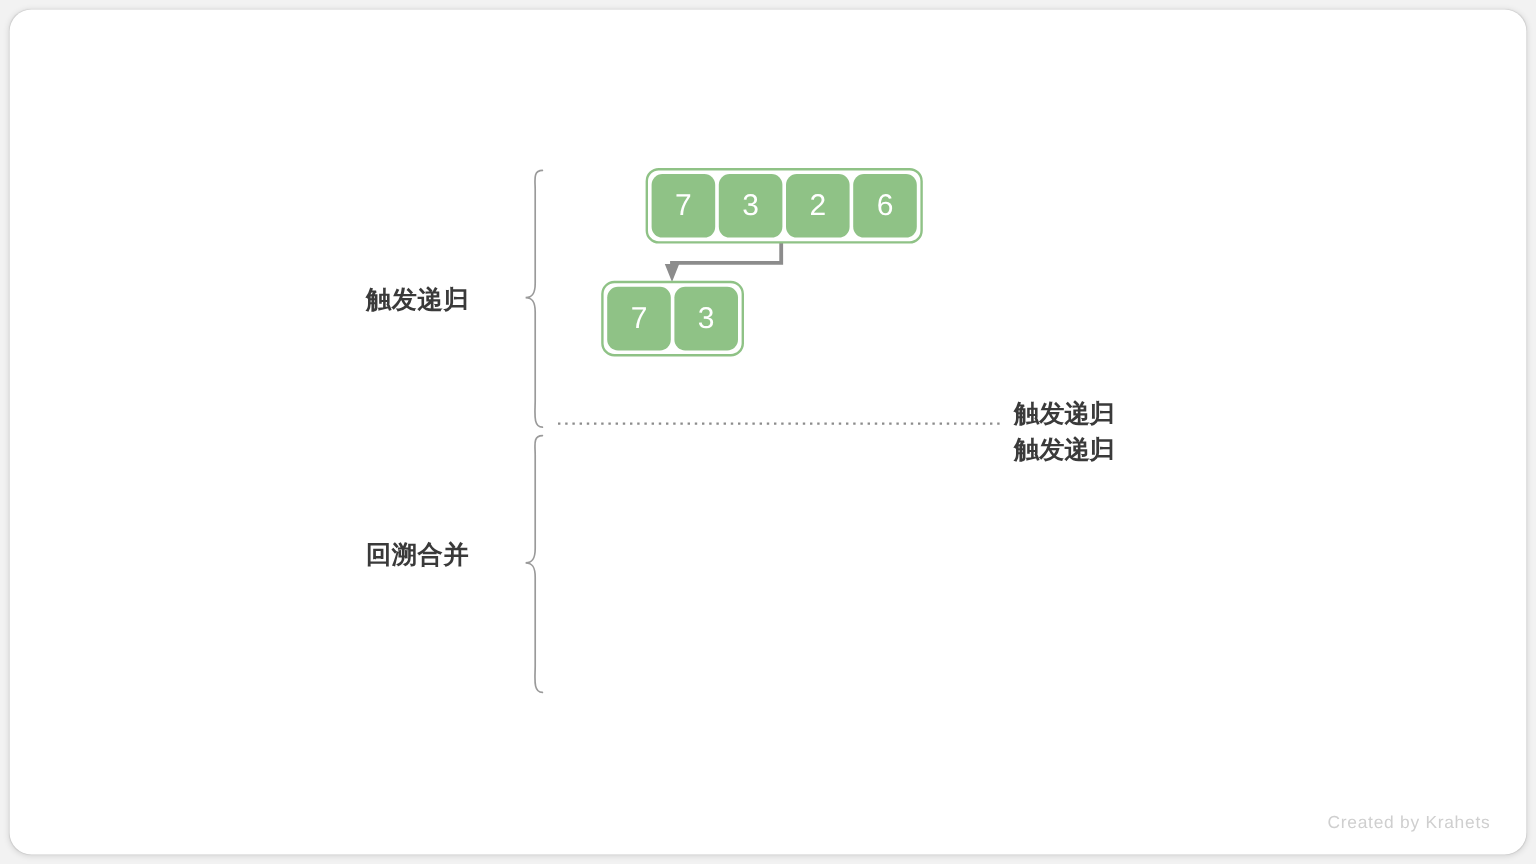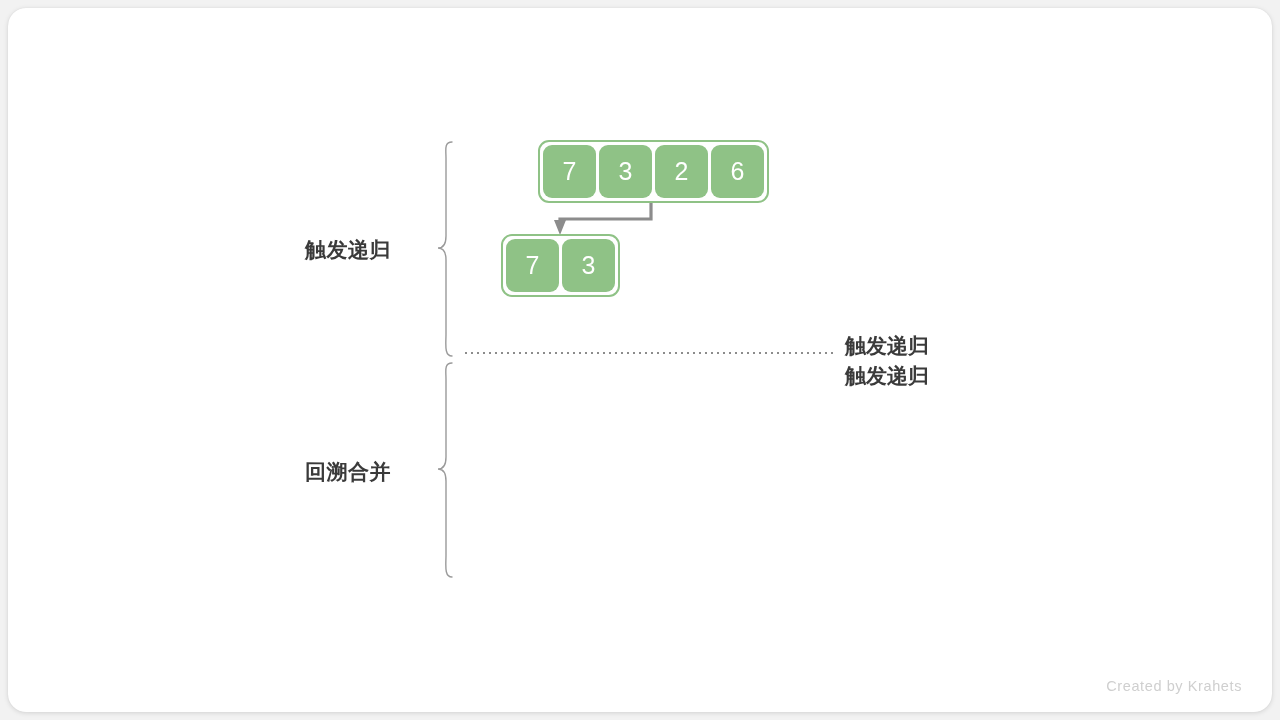--- a/index.html
+++ b/index.html
@@ -125,21 +125,21 @@
         <path d="M 552 227 L 546 212 L 558 212 Z" fill="#8c8c8c"></path>
       </g>
 
       <g>
         <line x1="457" y1="345" x2="828" y2="345" stroke="#8c8c8c" stroke-width="2" stroke-linecap="butt" stroke-dasharray="2 4"></line>
       </g>
     </svg>
 
     <div class="section-label" style="left:297px; top:228px;">触发递归</div>
 
-    <div class="section-label" style="left:297px; top:450px;">回溯合并</div>
+    <div class="section-label" style="left:297px; top:440px;">回溯合并</div>
 
     <div class="array-wrap" style="left:530px; top:132px;">
       <div class="cell" style="width:53px;height:53px;">7</div>
       <div class="cell" style="width:53px;height:53px;">3</div>
       <div class="cell" style="width:53px;height:53px;">2</div>
       <div class="cell" style="width:53px;height:53px;">6</div>
     </div>
 
     <div class="array-wrap" style="left:493px; top:226px;">
       <div class="cell" style="width:53px;height:53px;">7</div>

